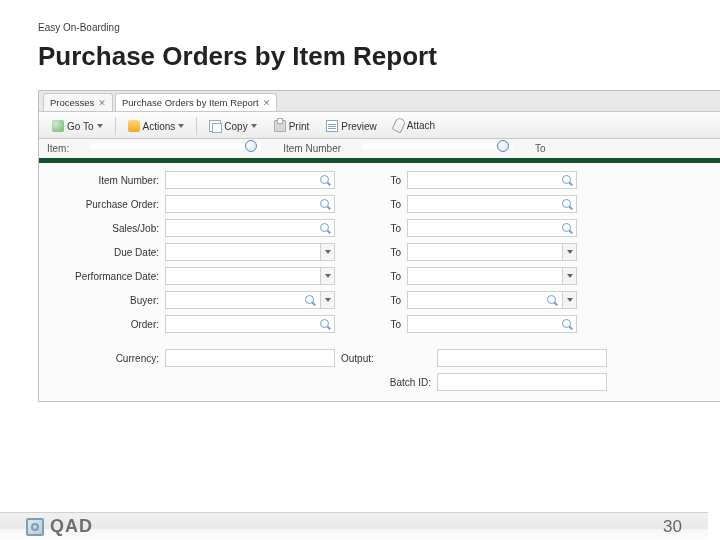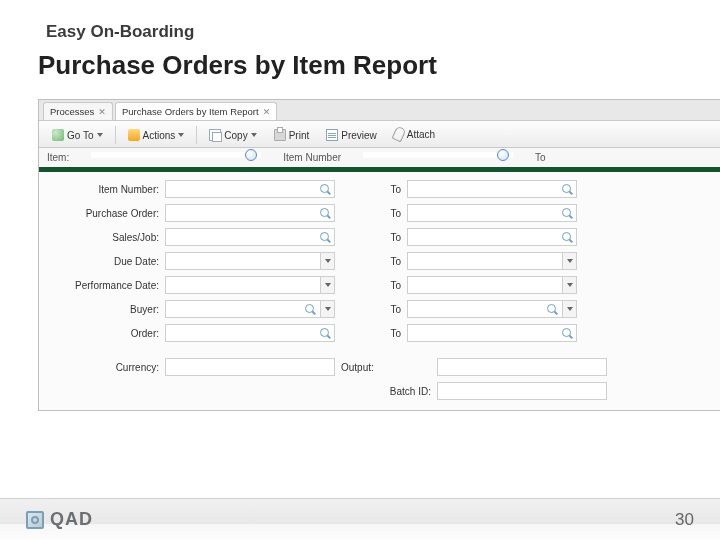--- a/index.html
+++ b/index.html
@@ -7,22 +7,22 @@
     margin: 0;
     font-family: Arial, Helvetica, sans-serif;
     background: #fff;
     width: 720px;
     height: 540px;
     position: relative;
     overflow: hidden;
   }
   .slide { padding: 22px 38px 0 38px; }
   .eyebrow {
-    font-size: 17px; font-weight: bold; color: #3a3a3a;
-    margin: 0 0 8px 8px;
+    font-size: 10px; font-weight: normal; color: #3a3a3a;
+    margin: 0 0 8px 0;
   }
   .title {
     font-size: 26px; font-weight: bold; color: #222;
     margin: 0 0 18px 0;
   }
   .app-shot {
     border: 1px solid #bfbfbf;
     background: #fbfbfb;
     font-size: 10px;
     color: #333;
@@ -134,21 +134,21 @@
     row-gap:6px; column-gap:6px; align-items:center;
   }
   .outgrid{
     padding: 4px 10px 10px 10px;
     display:grid;
     grid-template-columns: 110px 170px 90px 170px;
     row-gap:6px; column-gap:6px; align-items:center;
   }
   
   .footer{
-    position:absolute;left:0;right:0;bottom:0;height:42px;
+    position:absolute;left:0;right:12px;bottom:0;height:28px;
     background:linear-gradient(180deg,#f0f0f0 0%,#e8e8e8 60%,#f6f6f6 61%,#fdfdfd 100%);
     border-top:1px solid #d0d0d0;
     display:flex;align-items:center;justify-content:space-between;
     padding:0 26px;
   }
   .logo{display:flex;align-items:center;gap:6px;color:#6a6f73;font-weight:bold;letter-spacing:1px;font-size:18px;}
   .logo .mark{
     width:18px;height:18px;border:2px solid #7aa0b5;border-radius:2px;position:relative;
     background:linear-gradient(135deg,#dce7ee,#b9cbd6);
   }

